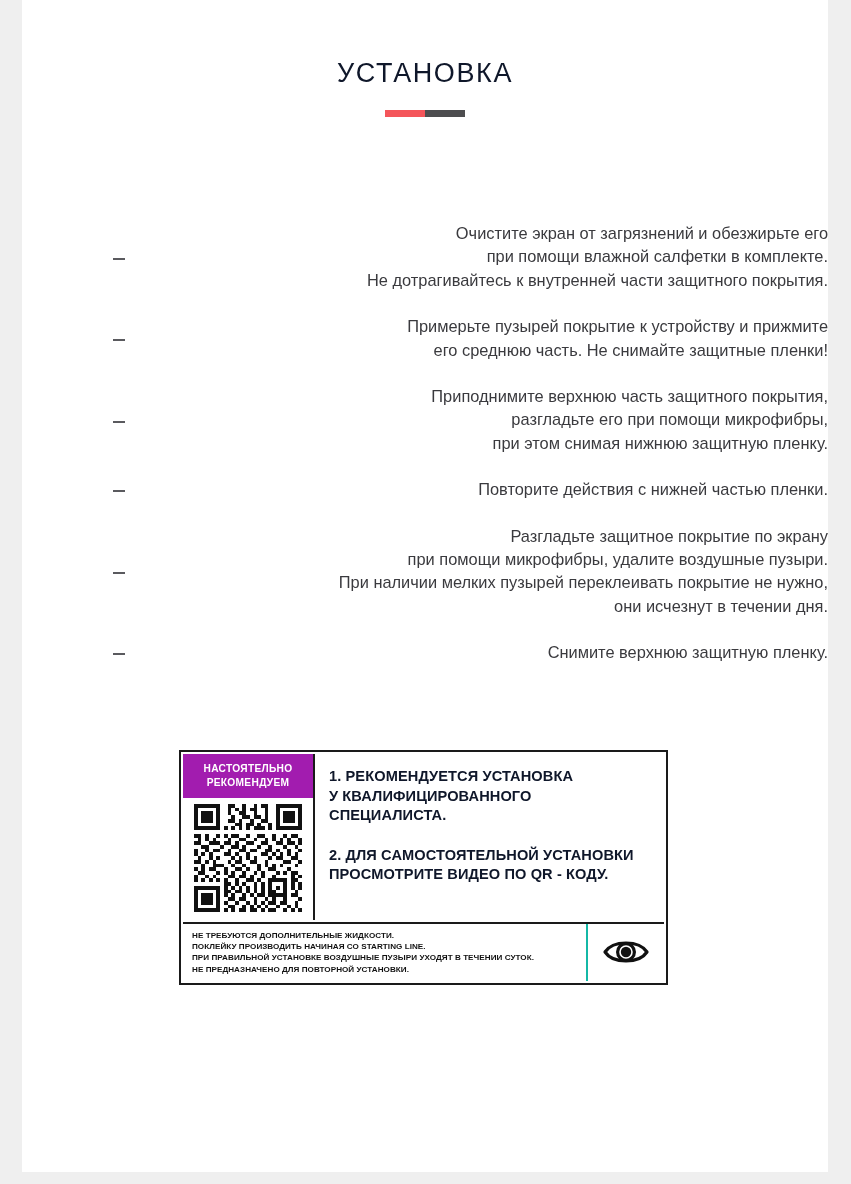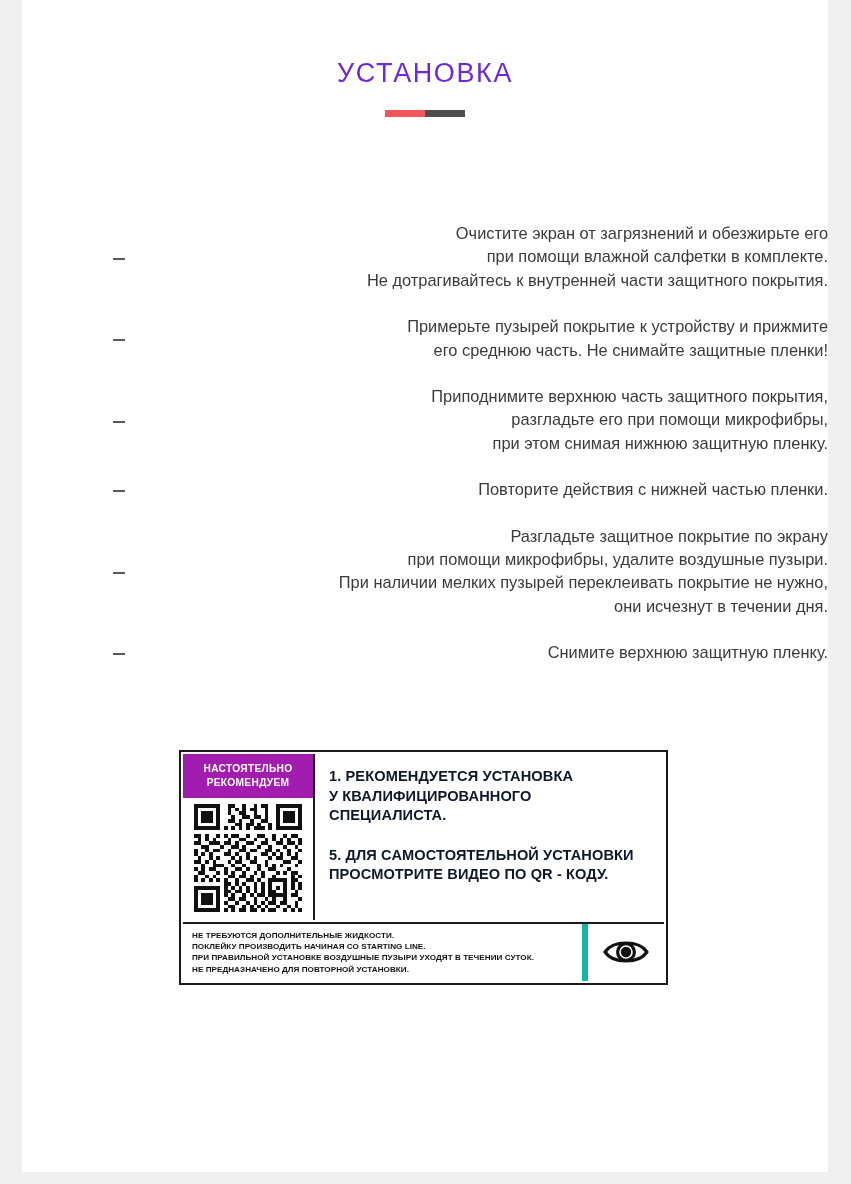--- a/index.html
+++ b/index.html
@@ -25,21 +25,21 @@
   
   .doc-title {
     position: absolute;
     left: 0;
     top: 58px;
     width: 806px;
     text-align: center;
     font-size: 27px;
     font-weight: 500;
     letter-spacing: 1.6px;
-    color: #6d28d9;
+    color: #0f172a;
   }
   .title-rule {
     position: absolute;
     left: 363px;
     top: 110px;
     width: 80px;
     height: 7px;
     display: flex;
   }
   .title-rule .seg {
@@ -152,21 +152,21 @@
   }
   .card-bottom {
     display: flex;
     align-items: stretch;
     border-top: 2px solid #1a1a1a;
     margin-top: 2px;
   }
   .fineprint {
     flex: 1 1 auto;
     padding: 6px 8px 6px 9px;
-    border-right: 6px solid #14b8a6;
+    border-right: 2px solid #14b8a6;
   }
   .fineprint div {
     font-size: 8.1px;
     font-weight: bold;
     line-height: 11.2px;
     color: #111;
     letter-spacing: 0.05px;
     white-space: nowrap;
   }
   .eye-cell {
@@ -475,21 +475,21 @@
               <rect x="28" y="28" width="1" height="1"></rect>
             </g>
           </svg>
         </div>
       </div>
 
       <div class="card-right">
         <p>1. РЕКОМЕНДУЕТСЯ УСТАНОВКА</p>
         <p>У КВАЛИФИЦИРОВАННОГО</p>
         <p>СПЕЦИАЛИСТА.</p>
-        <p class="blk2">5. ДЛЯ САМОСТОЯТЕЛЬНОЙ УСТАНОВКИ</p>
+        <p class="blk2">2. ДЛЯ САМОСТОЯТЕЛЬНОЙ УСТАНОВКИ</p>
         <p>ПРОСМОТРИТЕ ВИДЕО ПО QR - КОДУ.</p>
       </div>
     </div>
 
     <div class="card-bottom">
       <div class="fineprint">
           <div>НЕ ТРЕБУЮТСЯ ДОПОЛНИТЕЛЬНЫЕ ЖИДКОСТИ.</div>
           <div>ПОКЛЕЙКУ ПРОИЗВОДИТЬ НАЧИНАЯ СО STARTING LINE.</div>
           <div>ПРИ ПРАВИЛЬНОЙ УСТАНОВКЕ ВОЗДУШНЫЕ ПУЗЫРИ УХОДЯТ В ТЕЧЕНИИ СУТОК.</div>
           <div>НЕ ПРЕДНАЗНАЧЕНО ДЛЯ ПОВТОРНОЙ УСТАНОВКИ.</div>

